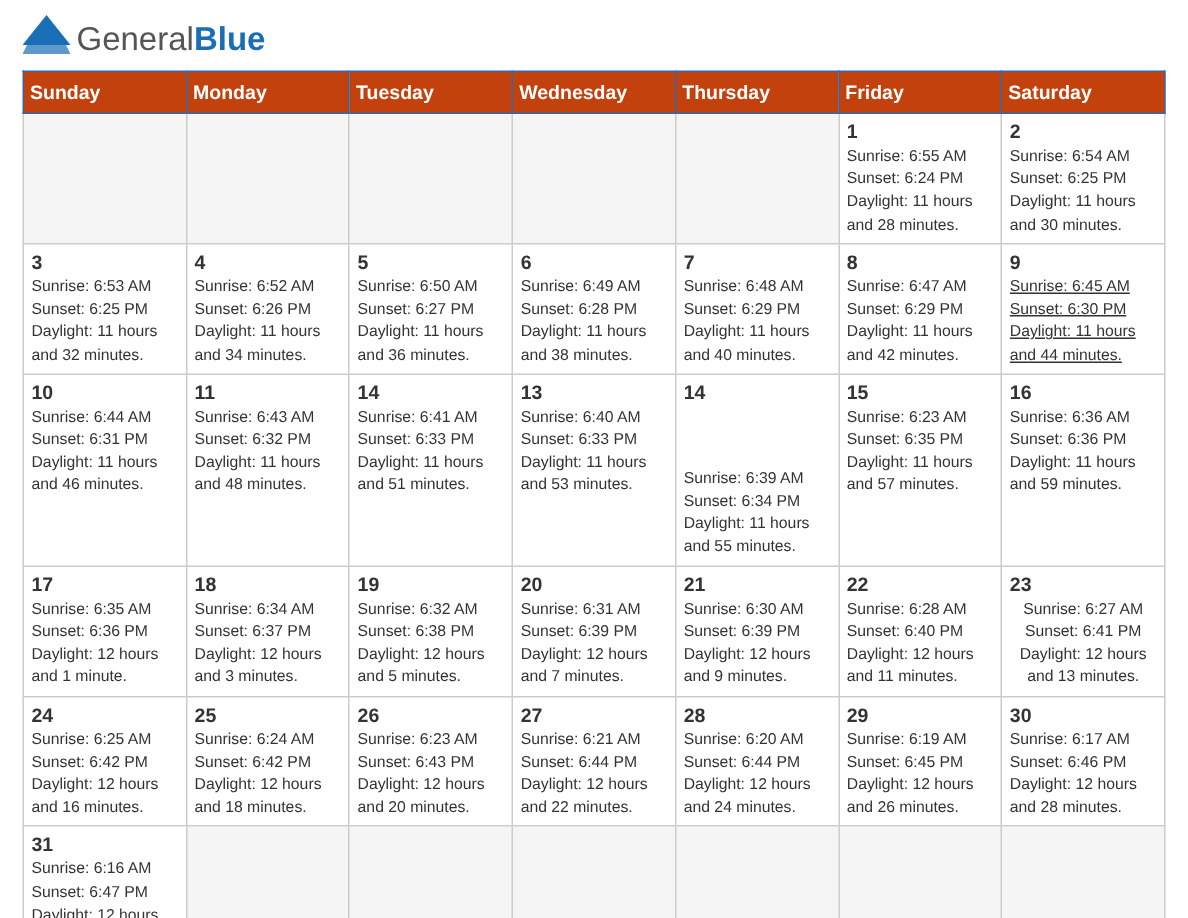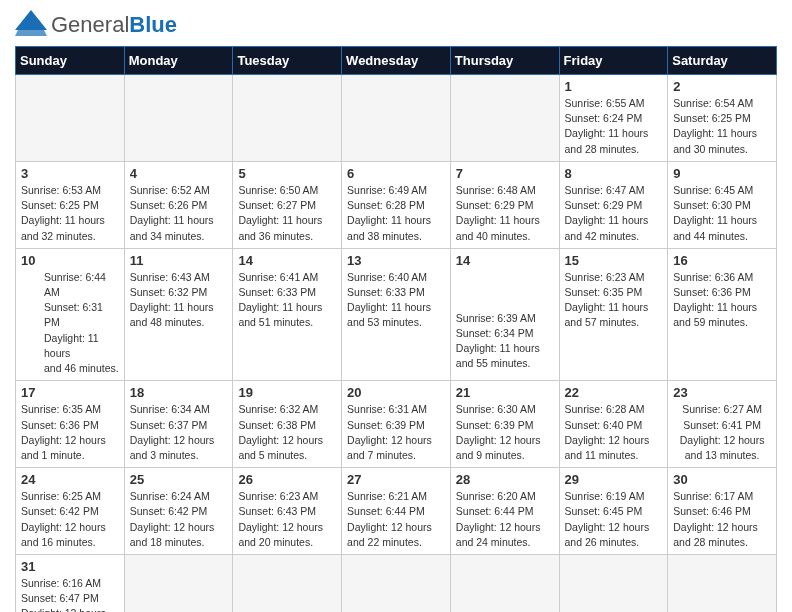--- a/index.html
+++ b/index.html
@@ -42,21 +42,21 @@
     .location-title {
       font-size: 15px;
       color: #333;
     }
     table {
       width: 100%;
       border-collapse: collapse;
       table-layout: fixed;
     }
     thead tr th {
-      background-color: #0f172a;
+      background-color: #c2410c;
       color: #fff;
       font-size: 13px;
       font-weight: bold;
       padding: 6px 4px;
       text-align: left;
       border: 1px solid #2a6aae;
     }
     tbody tr td {
       border: 1px solid #ccc;
       vertical-align: top;
@@ -172,30 +172,30 @@
         </td>
         <td>
           <span class="day-number">8</span>
           <div class="day-info" style="white-space: pre-line;">Sunrise: 6:47 AM
 Sunset: 6:29 PM
 Daylight: 11 hours
 and 42 minutes.</div>
         </td>
         <td>
           <span class="day-number">9</span>
-          <div class="day-info" style="white-space: pre-line;">Sunrise: 6:45 AM
+          <div class="day-info" style="white-space: pre-line; text-decoration: underline;">Sunrise: 6:45 AM
 Sunset: 6:30 PM
 Daylight: 11 hours
 and 44 minutes.</div>
         </td>
       </tr>
       <tr>
         <td>
           <span class="day-number">10</span>
-          <div class="day-info" style="white-space: pre-line; margin-left: 23px;">Sunrise: 6:44 AM
+          <div class="day-info" style="white-space: pre-line;">Sunrise: 6:44 AM
 Sunset: 6:31 PM
 Daylight: 11 hours
 and 46 minutes.</div>
         </td>
         <td>
           <span class="day-number">11</span>
           <div class="day-info" style="white-space: pre-line;">Sunrise: 6:43 AM
 Sunset: 6:32 PM
 Daylight: 11 hours
 and 48 minutes.</div>

